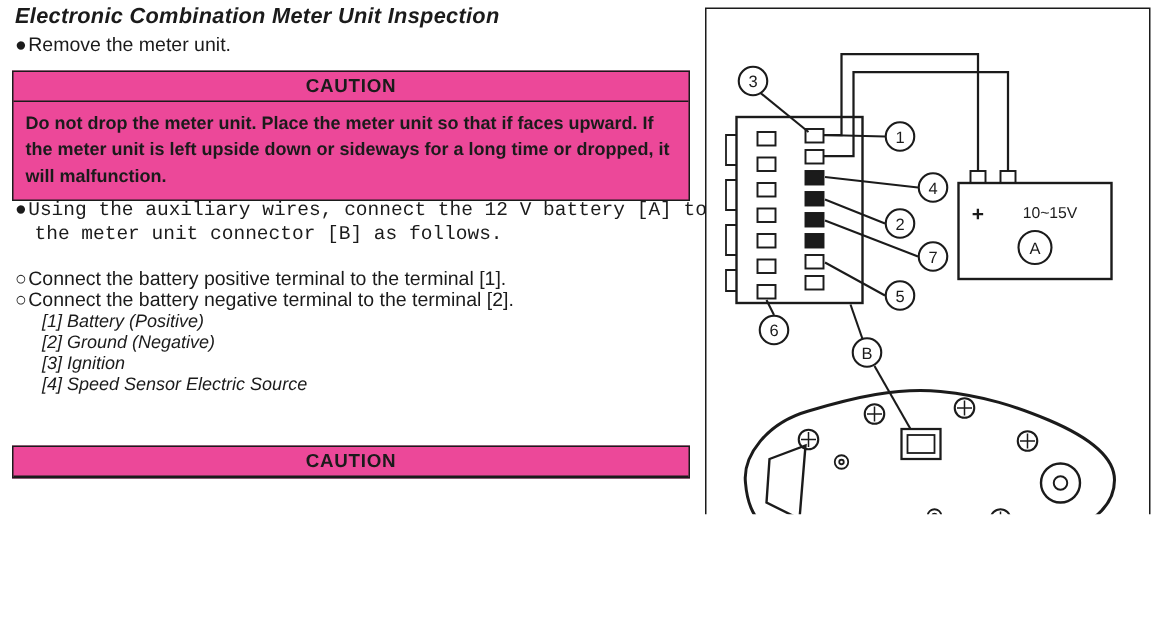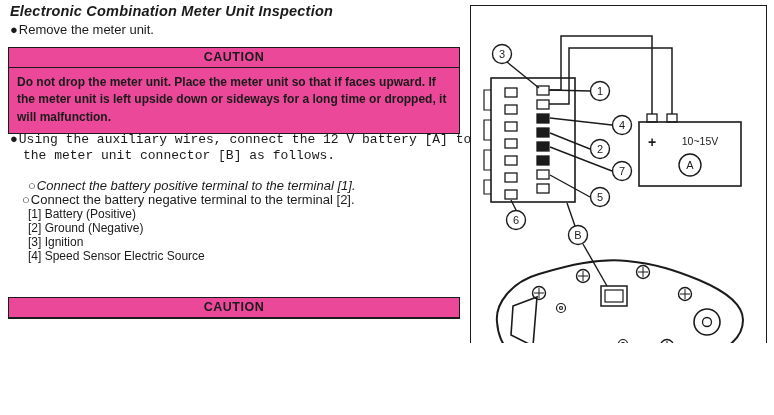--- a/index.html
+++ b/index.html
@@ -48,29 +48,29 @@
 
   <div class="caution-box" style="left:8px; top:47px; width:452px;">
     <div class="caution-header">CAUTION</div>
     <div class="caution-body">Do not drop the meter unit.  Place the meter unit so that if faces upward.  If the meter unit is left upside down or sideways for a long time or dropped, it will malfunction.</div>
   </div>
 
   <div class="line hang" style="left:10px; top:132px; width:452px;font-family:Liberation Mono, monospace;">
     <span class="b">●</span><span>Using the auxiliary wires, connect the 12 V battery [A] to the meter unit connector [B] as follows.</span>
   </div>
 
-  <div class="line hang" style="left:28px; top:178px; width:452px;font-style:italic;">
+  <div class="line hang" style="left:10px; top:178px; width:452px;">
     <span class="b">○</span><span>Connect the battery positive terminal to the terminal [1].</span>
   </div>
 
-  <div class="line hang" style="left:22px; top:192px; width:452px;">
+  <div class="line hang" style="left:10px; top:192px; width:452px;">
     <span class="b">○</span><span>Connect the battery negative terminal to the terminal [2].</span>
   </div>
 
-  <div class="list-col" style="left:28px; top:207px;">
+  <div class="list-col" style="left:28px; top:207px;font-style:italic;">
     <div class="list-row">[1] Battery (Positive)</div>
     <div class="list-row">[2] Ground (Negative)</div>
     <div class="list-row">[3] Ignition</div>
     <div class="list-row">[4] Speed Sensor Electric Source</div>
   </div>
 
 
   <div class="caution-box" style="left:8px; top:297px; width:452px;">
     <div class="caution-header">CAUTION</div>
   </div>

